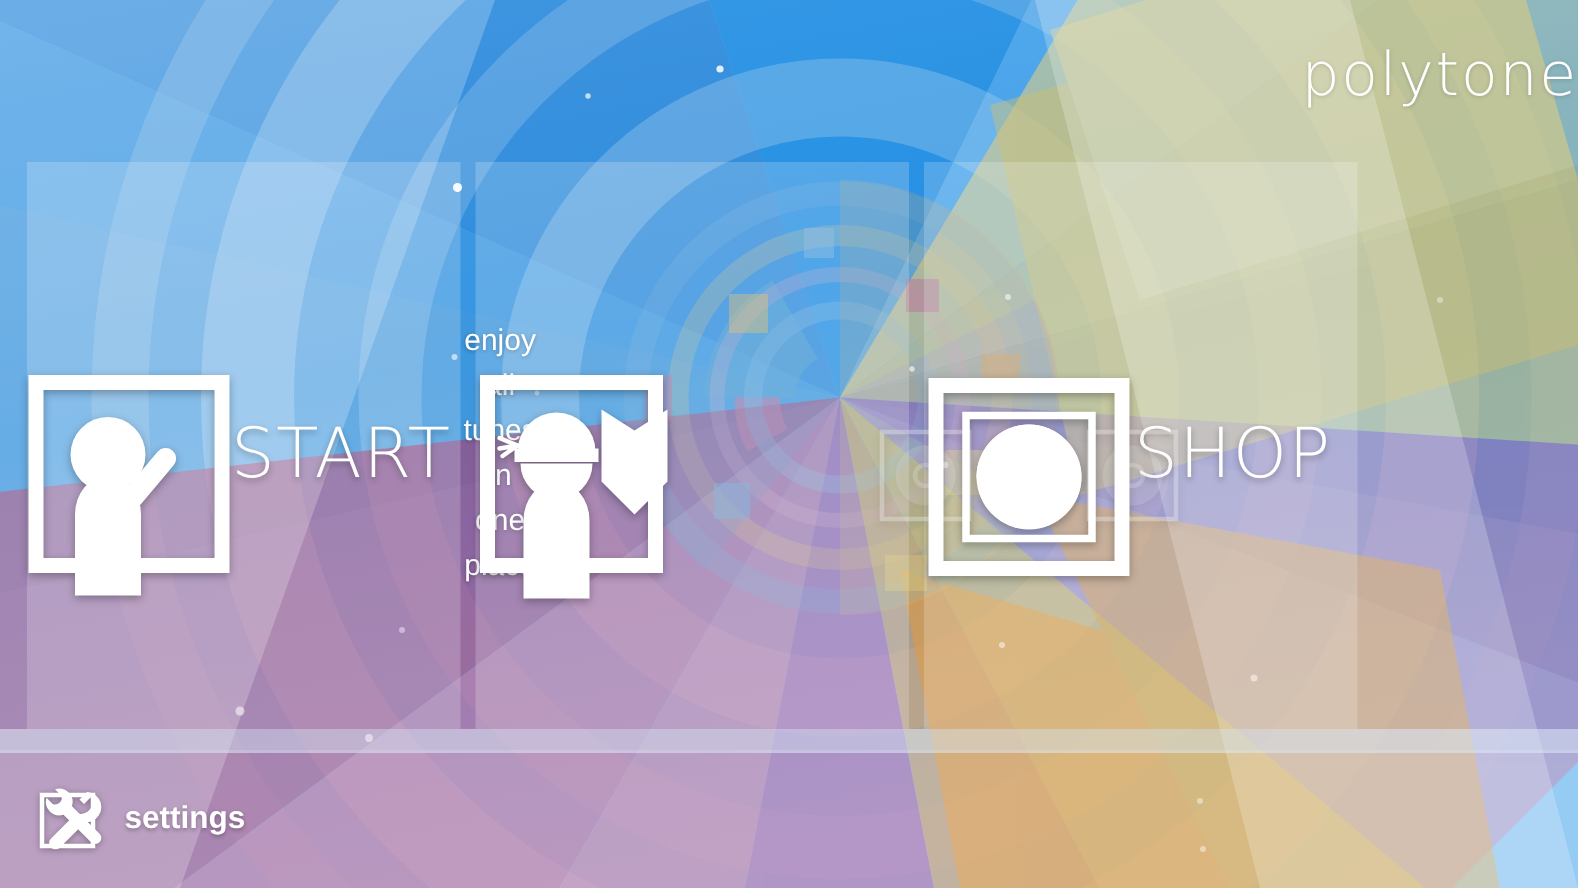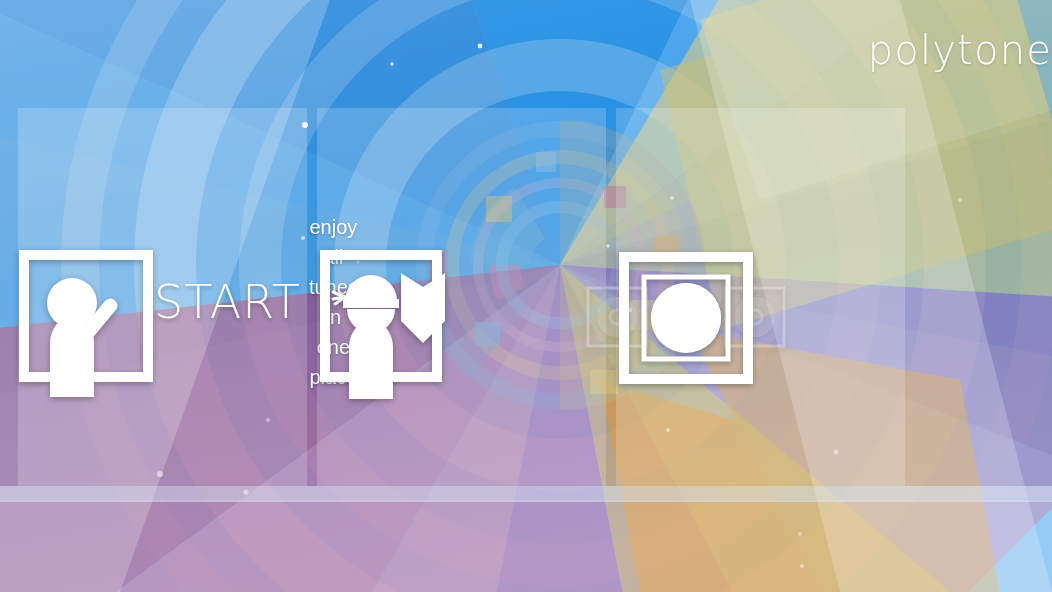--- a/index.html
+++ b/index.html
@@ -300,21 +300,35 @@
           <path d="M100 67 L122 39 L131 46 Z" fill="none"></path>
         </g>
 
         <circle cx="100" cy="67" r="35" fill="#ffffff"></circle>
         <path d="M100 67 L128 33 L136 48 Z" fill="#9a6f9a" opacity="0"></path>
 
         <circle cx="100" cy="67" r="13" fill="none" stroke="#ffffff" stroke-width="4"></circle>
         <circle cx="100" cy="67" r="9" fill="#ffffff"></circle>
       </svg>
     </div>
+    <div class="card-title">SHOP</div>
   </div>
 
 </div>
 
 <div class="footer">
 
+  <div class="foot-item">
+    <span class="foot-icon">
+      <svg width="52" height="52" viewBox="0 0 52 52">
+        <rect x="6" y="10" width="34" height="34" fill="none" stroke="#ffffff" stroke-width="3"></rect>
+        <g transform="rotate(-45 26 26)">
+          <path d="M24 4 a9 9 0 0 0 0 16 v26 a4 4 0 0 0 8 0 v-26 a9 9 0 0 0 0 -16 l-0 6 a4.5 4.5 0 0 1 -8 0 z" fill="#ffffff"></path>
+        </g>
+
+        <path d="M36 8 l-5 5 l3 3 l5 -5 a8 8 0 0 1 -10 11 l-17 17 a4 4 0 0 0 6 6 l17 -17 a8 8 0 0 0 1 -20 z" fill="#ffffff"></path>
+      </svg>
+    </span>
+    <span class="foot-label">settings</span>
+  </div>
 
 
 </div>
 
 </body></html>

